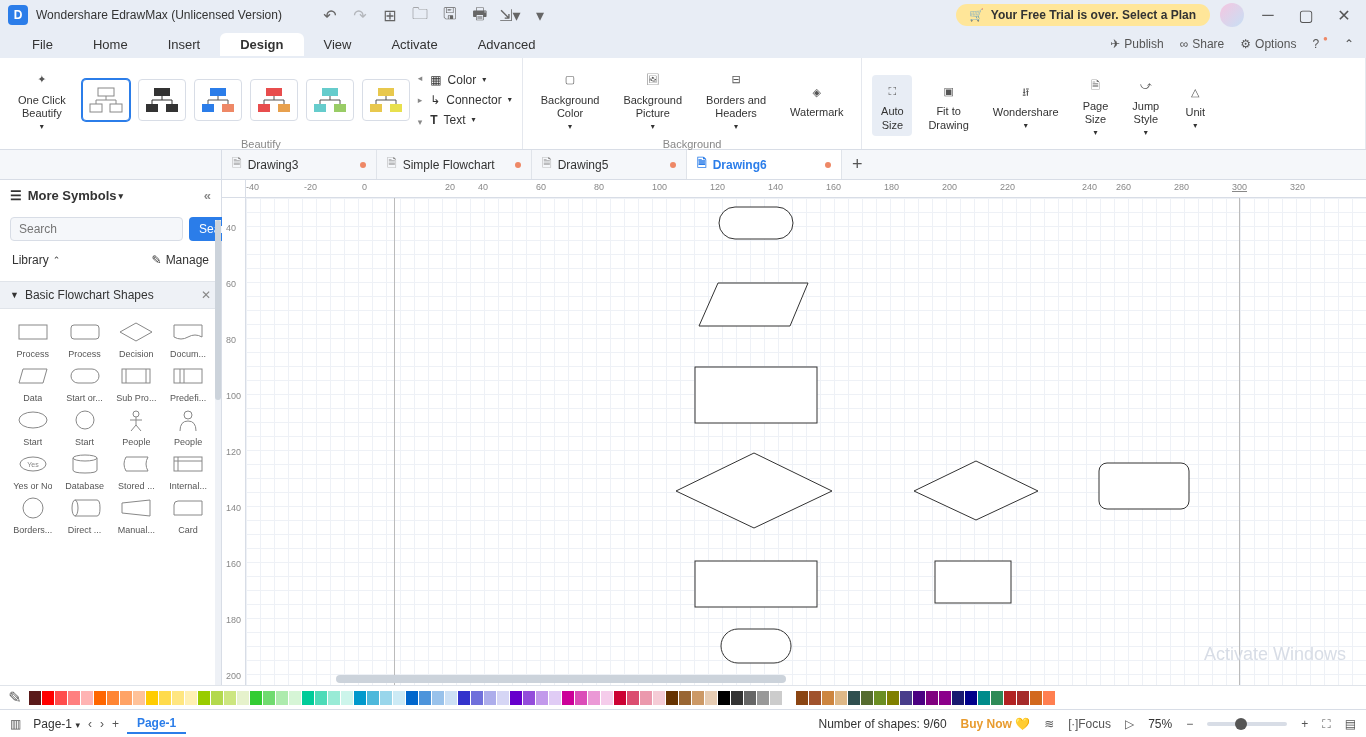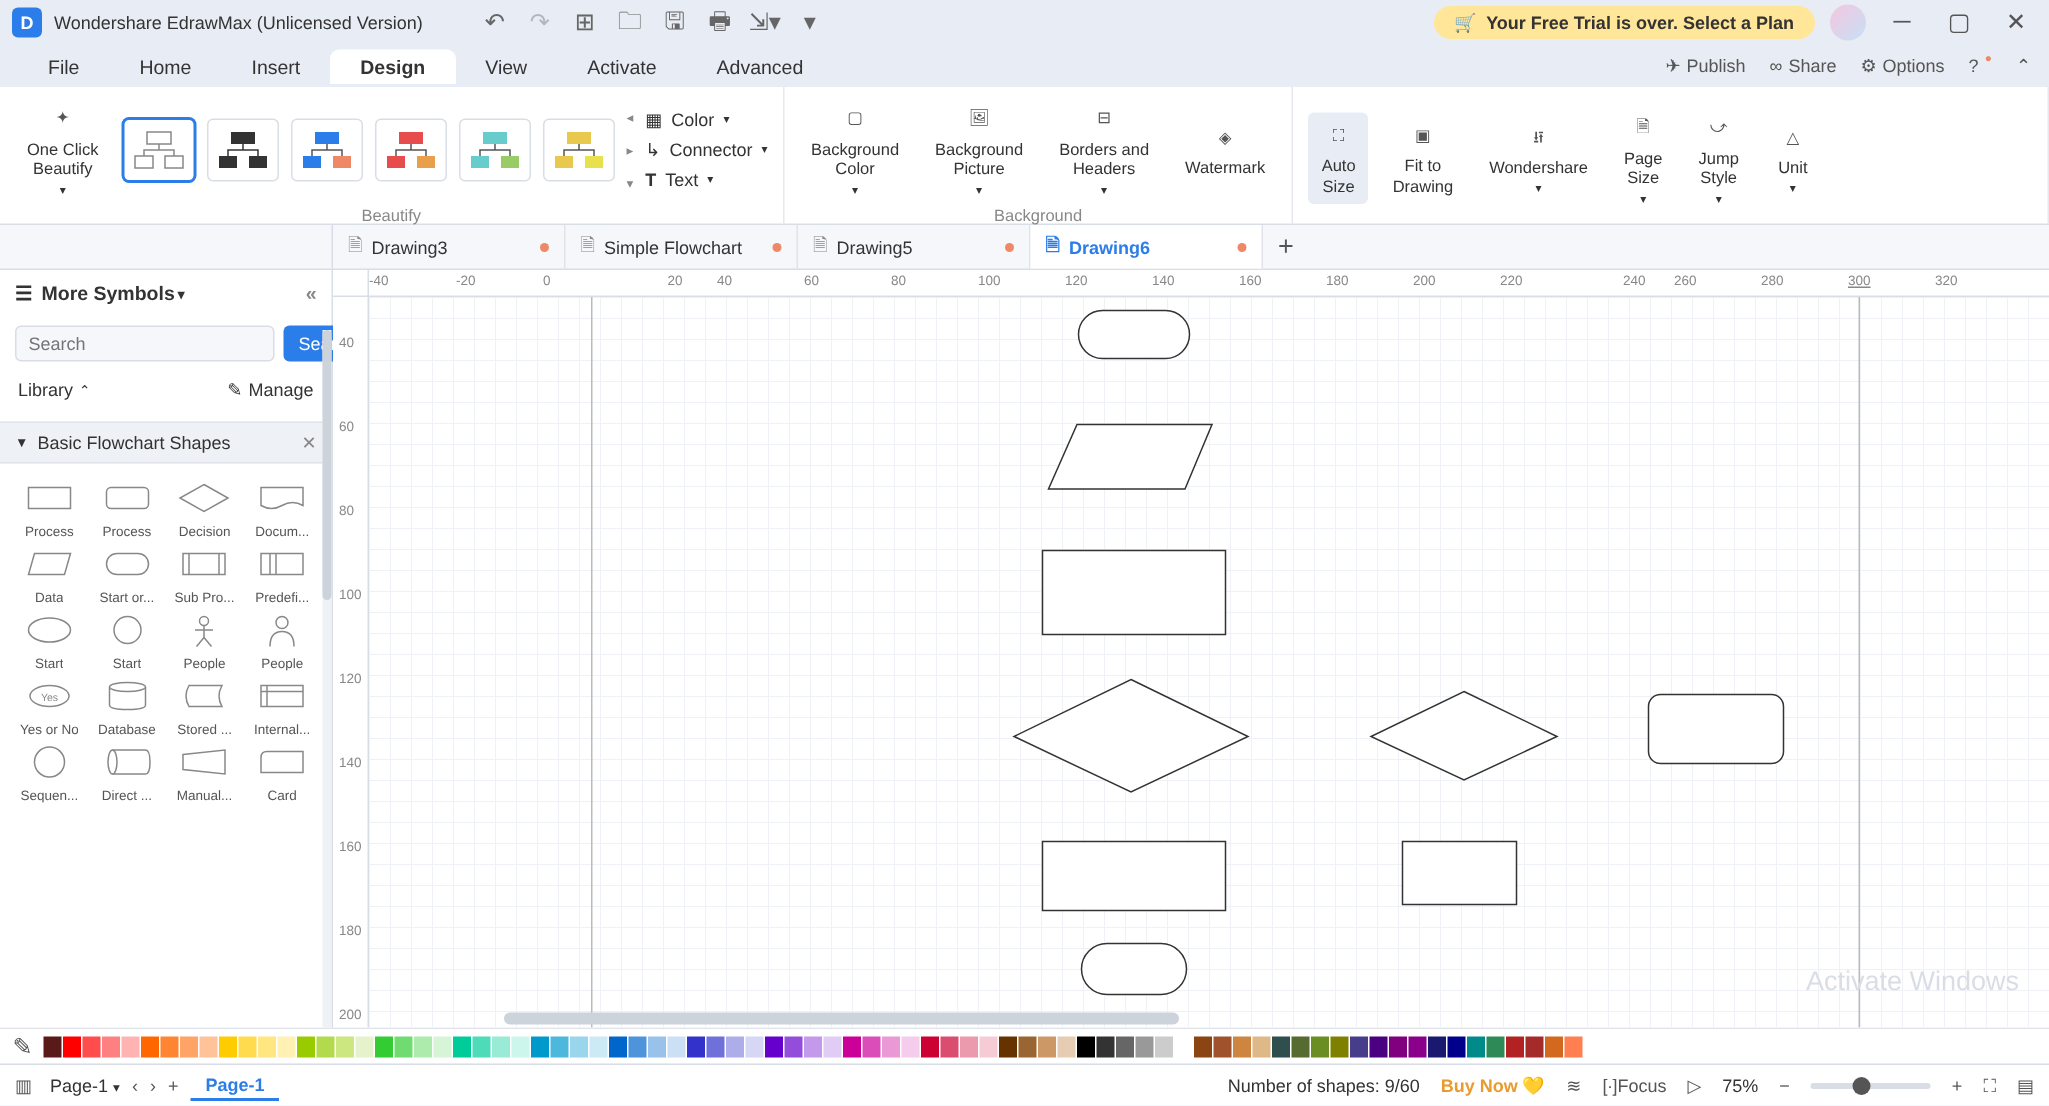--- a/index.html
+++ b/index.html
@@ -489,21 +489,21 @@
             </svg>
           </div>
           <div class="shape-lbl">Internal...</div>
         </div>
         <div class="shape-cell">
           <div class="shape-thumb">
             <svg width="40" height="26">
               <circle cx="20" cy="13" r="10" fill="none" stroke="#888"></circle>
             </svg>
           </div>
-          <div class="shape-lbl">Sequen...</div>
+          <div class="shape-lbl">Borders...</div>
         </div>
         <div class="shape-cell">
           <div class="shape-thumb">
             <svg width="40" height="26">
               <ellipse cx="10" cy="13" rx="3" ry="8" fill="none" stroke="#888"></ellipse>
               <path d="M10 5 H32 Q35 5 35 13 Q35 21 32 21 H10" fill="none" stroke="#888"></path>
             </svg>
           </div>
           <div class="shape-lbl">Direct ...</div>
         </div>

